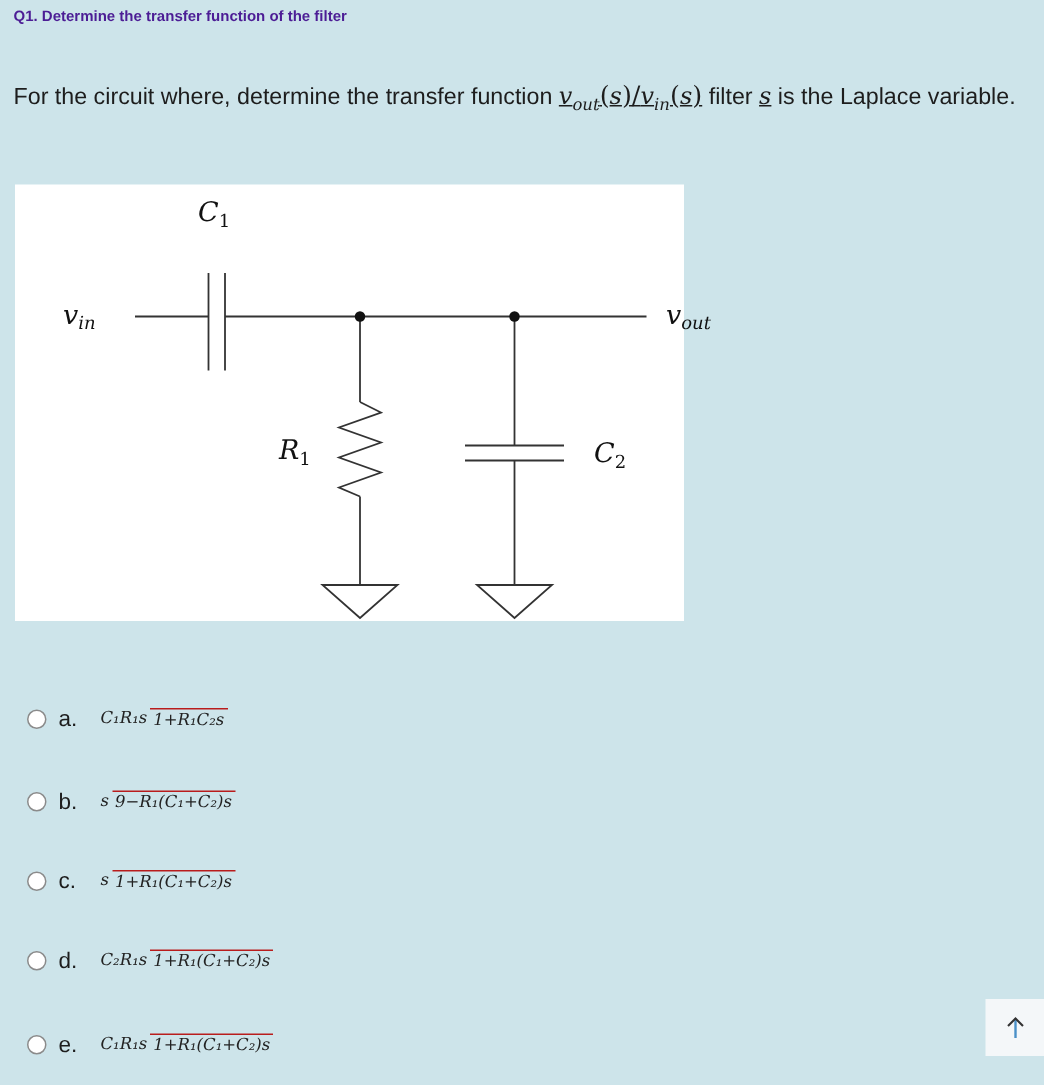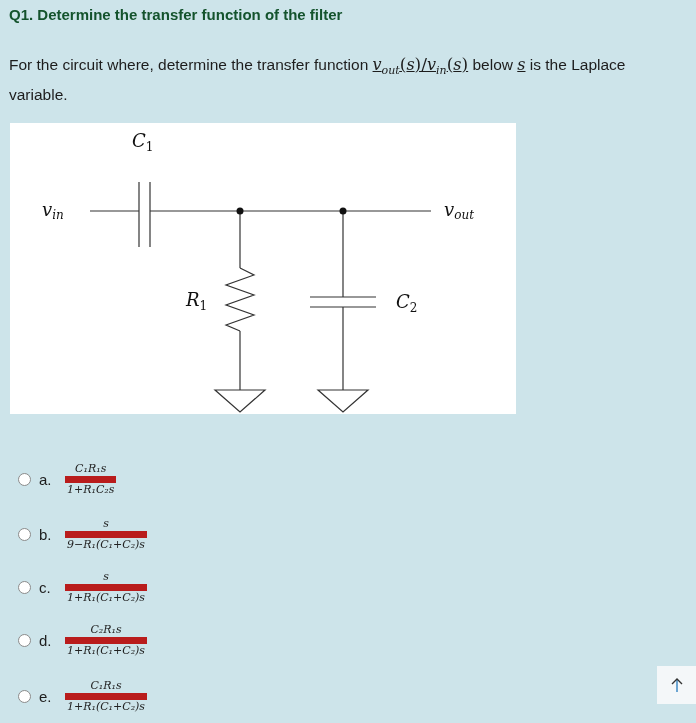--- a/index.html
+++ b/index.html
@@ -5,64 +5,64 @@
   html, body { margin:0; padding:0; }
   body {
     width:696px; height:723px; overflow:hidden;
     background:#cde4ea;
     font-family:"Liberation Sans", sans-serif;
     color:#1a1a1a;
     position:relative;
   }
   .title {
     position:absolute; left:9px; top:6px;
-    font-size:15px; font-weight:bold; color:#14532d;
+    font-size:10px; font-weight:bold; color:#4c1d95;
   }
   .prompt {
     position:absolute; left:9px; top:52px; width:670px;
     font-size:15.5px; line-height:24px; color:#1d1d1d;
   }
   .math { font-family:"DejaVu Serif", serif; font-style:italic; font-size:16px;text-decoration:underline; }
   .math sub { font-size:11px; font-style:italic; }
   .math .up { font-style:normal; font-size:17px; }
   .figure {
-    position:absolute; left:10px; top:123px; width:506px; height:291px;
+    position:absolute; left:10px; top:123px; width:446px; height:291px;
     background:#ffffff;
   }
   .figure svg { display:block; }
   .opt {
     position:absolute; left:18px; height:40px;
     display:flex; align-items:center;
   }
   .radio {
     width:13px; height:13px; border-radius:50%;
     border:1.5px solid #8b8b8b; background:#fff;
     box-sizing:border-box; margin-right:8px; cursor:pointer;
   }
   .letter { font-size:15px; color:#1d1d1d; width:26px; }
   .frac {
-    display:inline-flex; flex-direction:column; align-items:center;
+    display:inline-flex; align-items:center;
     font-family:"DejaVu Serif", serif; font-style:italic; font-size:11px;
     line-height:12px; color:#222;
   }
   .frac .num { padding:0 2px 1px; }
-  .frac .den { border-top:7px solid #b91c1c; padding:1px 2px 0; }
+  .frac .den { border-top:1px solid #b91c1c; padding:1px 2px 0; }
   .scroll-top {
     position:absolute; left:657px; top:666px; width:39px; height:38px;
     background:#f4f7f9; display:flex; align-items:center; justify-content:center;
     cursor:pointer;
   }
 </style>
 </head>
 <body>
 
 <div class="title">Q1. Determine the transfer function of the filter</div>
 
 <div class="prompt">
-  <span>For the circuit where, determine the transfer function </span><span class="math"><span>v</span><sub>out</sub><span class="up">(</span><span>s</span><span class="up">)/</span><span>v</span><sub>in</sub><span class="up">(</span><span>s</span><span class="up">)</span></span><span> below </span><span class="math">s</span><span> is the Laplace variable.</span>
+  <span>For the circuit where, determine the transfer function </span><span class="math"><span>v</span><sub>out</sub><span class="up">(</span><span>s</span><span class="up">)/</span><span>v</span><sub>in</sub><span class="up">(</span><span>s</span><span class="up">)</span></span><span> filter </span><span class="math">s</span><span> is the Laplace variable.</span>
 </div>
 
 <div class="figure">
   <svg width="510" height="291" viewBox="0 0 510 291" xmlns="http://www.w3.org/2000/svg" font-family="DejaVu Serif, serif" font-style="italic">
     <g stroke="#333" stroke-width="1.2" fill="none">
 
       <line x1="80" y1="88" x2="129" y2="88"></line>
       <line x1="140" y1="88" x2="421" y2="88"></line>
 
       <line x1="129" y1="59" x2="129" y2="124"></line>

